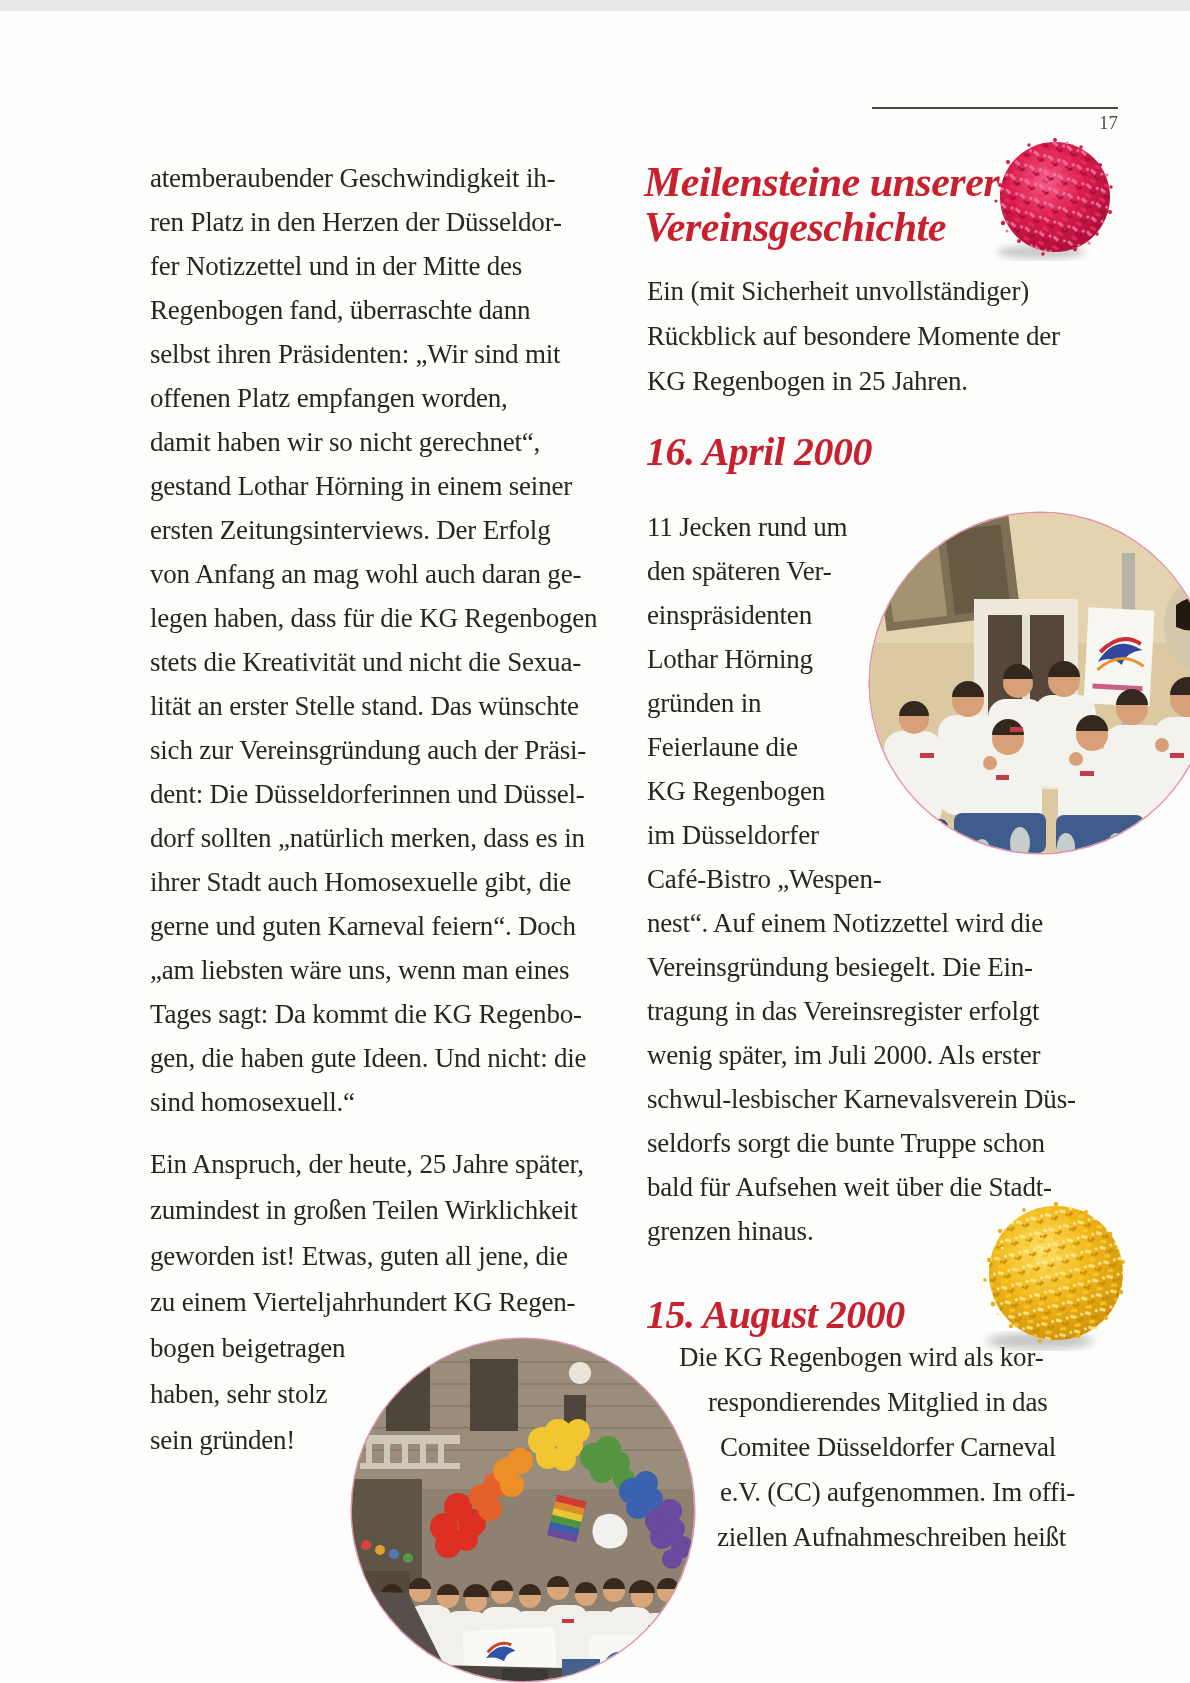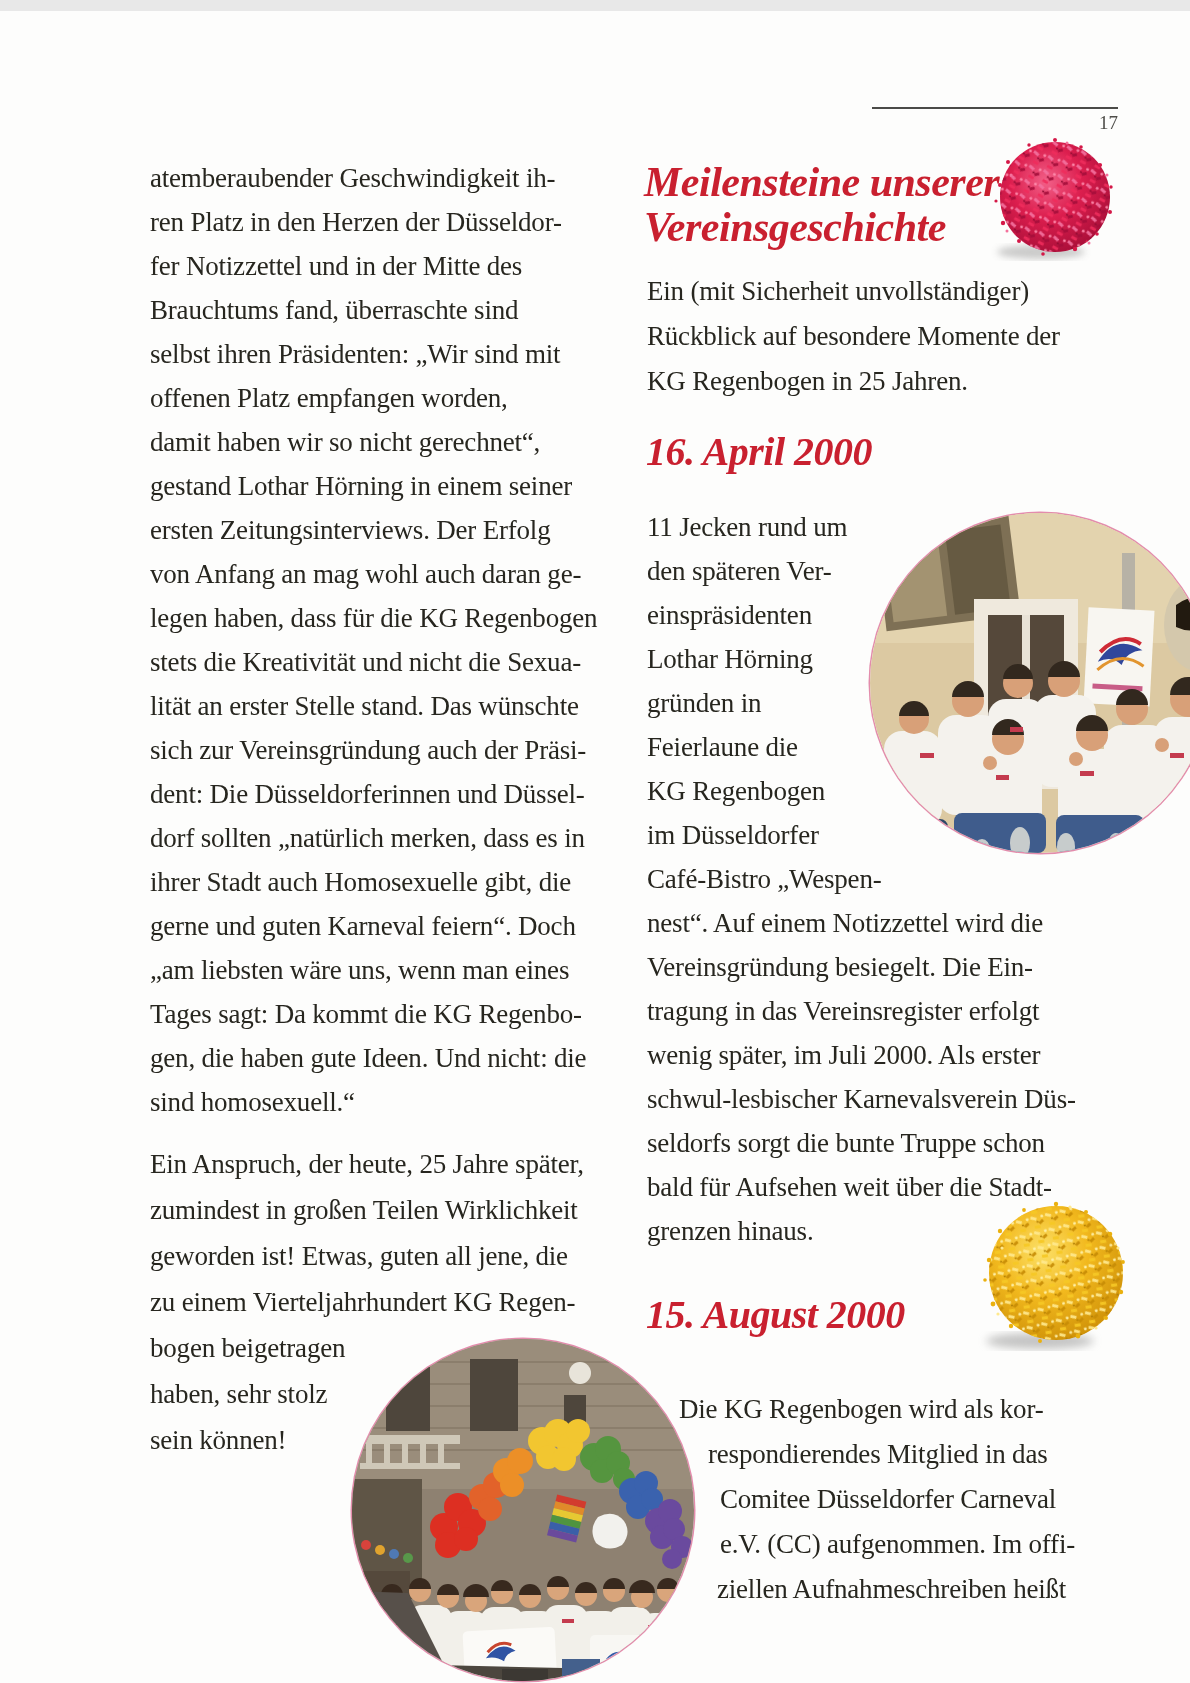--- a/index.html
+++ b/index.html
@@ -23,21 +23,21 @@
   .col-left{position:absolute;left:150px;top:145px;width:480px;}
   .p1{font-size:27px;line-height:44px;letter-spacing:-0.2px;}
   .p2{font-size:27px;line-height:46px;letter-spacing:-0.2px;margin-top:17px;}
 
   .heading{font-style:italic;font-weight:700;color:#c9202f;letter-spacing:-0.5px;}
   .r-title{position:absolute;left:644px;top:149px;font-size:42px;line-height:45px;}
   .r-intro{position:absolute;left:647px;top:258px;font-size:27px;line-height:45px;letter-spacing:-0.2px;}
   .r-head1{position:absolute;left:646px;top:419px;font-size:40px;line-height:44px;}
   .r-body1{position:absolute;left:647px;top:494px;font-size:27px;line-height:44px;letter-spacing:-0.2px;}
   .r-head2{position:absolute;left:646px;top:1282px;font-size:40px;line-height:44px;}
-  .r-body2{position:absolute;left:647px;top:1376px;font-size:27px;line-height:45px;letter-spacing:-0.2px;}
+  .r-body2{position:absolute;left:647px;top:1324px;font-size:27px;line-height:45px;letter-spacing:-0.2px;}
   
   .r-body2 .tl:nth-child(1){padding-left:32px;}
   .r-body2 .tl:nth-child(2){padding-left:61px;}
   .r-body2 .tl:nth-child(3){padding-left:73px;}
   .r-body2 .tl:nth-child(4){padding-left:73px;}
   .r-body2 .tl:nth-child(5){padding-left:70px;}
 
   
   .photo{position:absolute;border-radius:50%;overflow:hidden;
          box-shadow:0 0 0 1.5px rgba(205,48,105,0.55);}
@@ -401,21 +401,21 @@
       </g>
       <rect x="150" y="330" width="46" height="12" fill="#3c3833"></rect>
     </svg>
   </div>
 
   <div class="col-left">
     <div class="p1">
         <div class="tl">atemberaubender Geschwindigkeit ih-</div>
         <div class="tl">ren Platz in den Herzen der Düsseldor-</div>
         <div class="tl">fer Notizzettel und in der Mitte des</div>
-        <div class="tl">Brauchtums fand, überraschte sind</div>
+        <div class="tl">Regenbogen fand, überraschte dann</div>
         <div class="tl">selbst ihren Präsidenten: „Wir sind mit</div>
         <div class="tl">offenen Platz empfangen worden,</div>
         <div class="tl">damit haben wir so nicht gerechnet“,</div>
         <div class="tl">gestand Lothar Hörning in einem seiner</div>
         <div class="tl">ersten Zeitungsinterviews. Der Erfolg</div>
         <div class="tl">von Anfang an mag wohl auch daran ge-</div>
         <div class="tl">legen haben, dass für die KG Regenbogen</div>
         <div class="tl">stets die Kreativität und nicht die Sexua-</div>
         <div class="tl">lität an erster Stelle stand. Das wünschte</div>
         <div class="tl">sich zur Vereinsgründung auch der Präsi-</div>
@@ -428,21 +428,21 @@
         <div class="tl">gen, die haben gute Ideen. Und nicht: die</div>
         <div class="tl">sind homosexuell.“</div>
       </div>
     <div class="p2">
         <div class="tl">Ein Anspruch, der heute, 25 Jahre später,</div>
         <div class="tl">zumindest in großen Teilen Wirklichkeit</div>
         <div class="tl">geworden ist! Etwas, guten all jene, die</div>
         <div class="tl">zu einem Vierteljahrhundert KG Regen-</div>
         <div class="tl">bogen beigetragen</div>
         <div class="tl">haben, sehr stolz</div>
-        <div class="tl">sein können!</div>
+        <div class="tl">sein gründen!</div>
       </div>
   </div>
 
   <div class="r-title heading">
       <div class="tl">Meilensteine unserer</div>
       <div class="tl">Vereinsgeschichte</div>
     </div>
   <div class="r-intro">
       <div class="tl">Ein (mit Sicherheit unvollständiger)</div>
       <div class="tl">Rückblick auf besondere Momente der</div>

